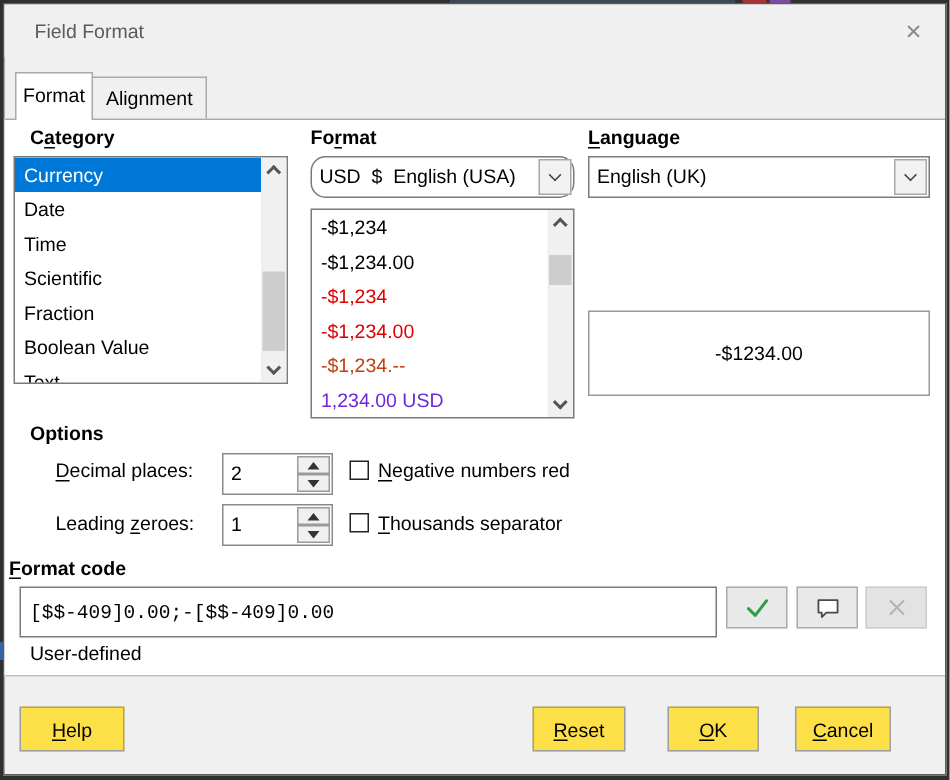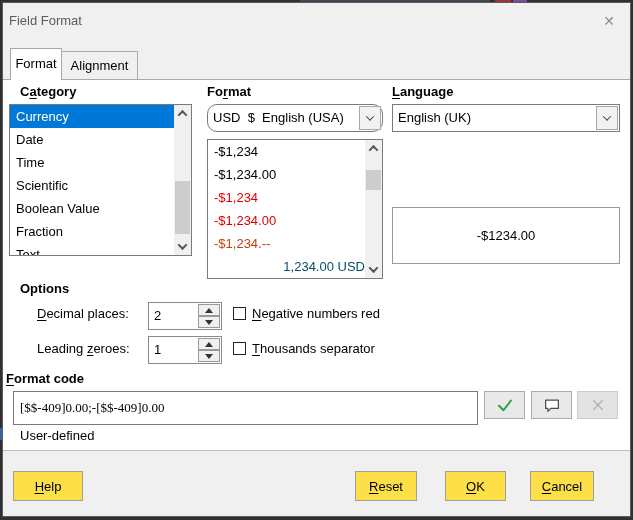--- a/index.html
+++ b/index.html
@@ -11,21 +11,21 @@
     overflow:hidden;
   }
   .artifact { position:absolute; }
   .dialog {
     position:absolute; left:2px; top:2px; width:629px; height:515px;
     background:#f0f0f0; border:1px solid #5c5c5c;
   }
   .titlebar {
     position:absolute; left:0; top:0; right:0; height:35px;
     background:#f0f0f0; display:flex; align-items:center;
-    padding-left:6px; font-size:13px; color:#5b5b5b;
+    padding-left:20px; font-size:13px; color:#5b5b5b;
   }
   .close-btn {
     position:absolute; top:5px; right:5px; width:32px; height:26px;
     display:flex; align-items:center; justify-content:center;
     color:#8c8c8c; font-size:14px; cursor:default;
   }
   .tab-active {
     position:absolute; left:7px; top:45px; width:52px; height:32px;
     background:#fff; border:1px solid #a9a9a9; border-bottom:none;
     z-index:3; font-size:13px; line-height:30px; text-align:center;
@@ -66,21 +66,21 @@
   .spin { width:74px; height:28px; border:1px solid #8a8a8a; background:#fff; }
   .spin .sval { position:absolute; left:5px; top:0; line-height:26px; font-size:13px; color:#000; }
   .spin .btns { position:absolute; right:1px; top:1px; bottom:1px; width:22px; }
   .spin .sb { position:absolute; left:0; right:0; height:12px; background:#f0f0f0; border:1px solid #9a9a9a; display:flex; align-items:center; justify-content:center; }
   .spin .sb.up { top:0; } .spin .sb.dn { bottom:0; }
   .tri-up { width:0; height:0; border-left:4px solid transparent; border-right:4px solid transparent; border-bottom:5px solid #333; }
   .tri-dn { width:0; height:0; border-left:4px solid transparent; border-right:4px solid transparent; border-top:5px solid #333; }
   .checkbox { width:13px; height:13px; background:#fff; border:1px solid #222; }
   .text-input {
     position:absolute; border:1px solid #7a7a7a; background:#fff;
-    font-family:Liberation Serif, serif; font-size:13px; color:#000;
+    font-family:Liberation Mono, monospace; font-size:13px; color:#000;
     padding:16px 6px; outline:none;
   }
   .icon-btn {
     background:#e9e9e9; border:1px solid #acacac;
     display:flex; align-items:center; justify-content:center;
   }
   .icon-btn.disabled { background:#e3e3e3; border-color:#cccccc; }
   .btn {
     background:#fde047; border:1px solid #9f9f9f; font-size:13px; color:#000;
     display:flex; align-items:center; justify-content:center; cursor:default;
@@ -121,22 +121,22 @@
   <div class="z lbl-bold" style="left:389px;top:81px;">
     <span></span><span class="accel">L</span><span>anguage</span>
   </div>
 
   <div class="z listbox" style="left:6px;top:101px;width:183px;height:152px;">
     <div style="margin-right:17px;">
       <div class="li selected">Currency</div>
       <div class="li">Date</div>
       <div class="li">Time</div>
       <div class="li">Scientific</div>
+      <div class="li">Fraction</div>
       <div class="li">Boolean Value</div>
-      <div class="li">Fraction</div>
       <div class="li">Text</div>
     </div>
     <div class="sbar">
       <div class="sbtn">
           <div class="chev up"></div>
         </div>
       <div class="thumb" style="top:76px;height:53px;"></div>
       <div class="sbtn bottom">
           <div class="chev down"></div>
         </div>
@@ -150,21 +150,21 @@
     </div>
   </div>
 
   <div class="z listbox" style="left:204px;top:136px;width:176px;height:140px;">
     <div style="margin-right:17px;">
       <div class="li" style="color: rgb(0, 0, 0);">-$1,234</div>
       <div class="li" style="color: rgb(0, 0, 0);">-$1,234.00</div>
       <div class="li" style="color: rgb(224, 0, 0);">-$1,234</div>
       <div class="li" style="color: rgb(224, 0, 0);">-$1,234.00</div>
       <div class="li" style="color: #c2410c;">-$1,234.--</div>
-      <div class="li" style="color: #0c4a6e; text-align: right;">1,234.00 USD</div>
+      <div class="li" style="color: #6d28d9;">1,234.00 USD</div>
     </div>
     <div class="sbar">
       <div class="sbtn">
           <div class="chev up"></div>
         </div>
       <div class="thumb" style="top:30px;height:20px;"></div>
       <div class="sbtn bottom">
           <div class="chev down"></div>
         </div>
     </div>

